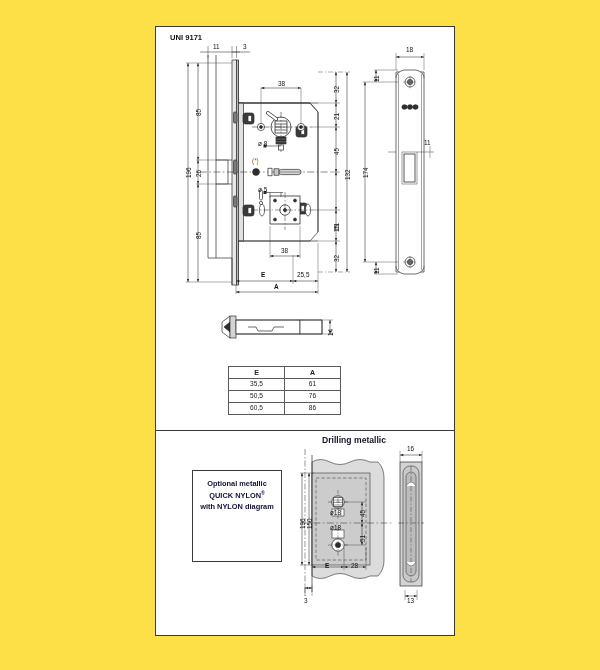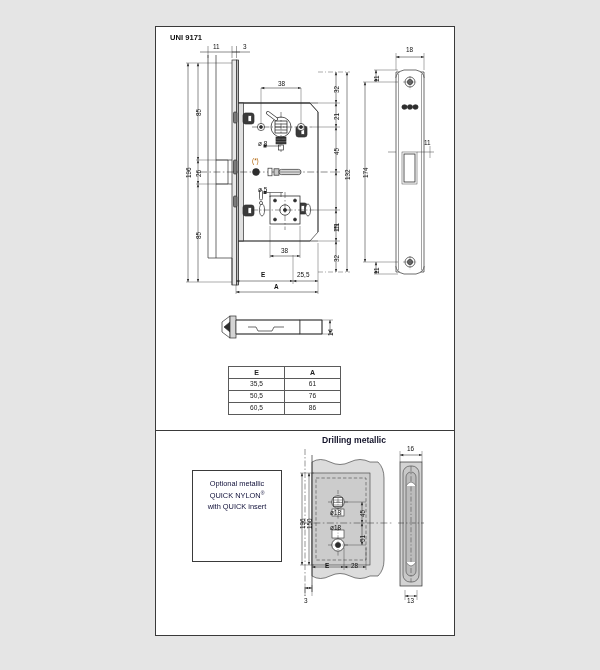--- a/index.html
+++ b/index.html
@@ -1,27 +1,27 @@
 <!DOCTYPE html>
 <html><head>
 <meta charset="utf-8">
 <style>
   html,body{margin:0;padding:0;background:#ffffff;}
   body{width:600px;height:670px;font-family:"Liberation Sans",sans-serif;color:#1a1a1a;}
-  #sheet{position:absolute;left:0;top:0;width:600px;height:670px;overflow:hidden;background:#e5e5e5;}
+  #sheet{position:absolute;left:0;top:0;width:600px;height:670px;overflow:hidden;background:#fde047;}
   .frame{position:absolute;left:155px;top:26px;width:300px;height:610px;border:1.4px solid #3a3a3a;background:#fff;box-sizing:border-box;}
   .divider{position:absolute;left:155px;top:430px;width:300px;height:0;border-top:1.4px solid #3a3a3a;}
   .lbl{position:absolute;font-size:6.4px;color:#111;letter-spacing:0;white-space:nowrap;line-height:1;}
   .lbl.b{font-weight:bold;}
   .vlbl{position:absolute;font-size:6.4px;color:#111;white-space:nowrap;line-height:1;transform-origin:left top;transform:rotate(-90deg);}
   .ttl{position:absolute;font-size:8.6px;font-weight:bold;color:#14142b;white-space:nowrap;}
   .hdr{position:absolute;font-size:7.6px;font-weight:bold;color:#111;white-space:nowrap;}
   svg{position:absolute;left:0;top:0;overflow:visible;}
   .qbox{position:absolute;left:192px;top:470px;width:90px;height:92px;border:1px solid #3a3a3a;background:#fff;box-sizing:border-box;}
-  .qtxt{position:absolute;width:100%;text-align:center;font-size:7.4px;font-weight:normal;color:#11113a;line-height:1.45;top:8px;}
+  .qtxt{position:absolute;width:100%;text-align:center;font-size:7.4px;font-weight:bold;color:#11113a;line-height:1.45;top:8px;}
   .qtxt sup{font-size:5px;}
   table.dim{position:absolute;left:228px;top:366px;border-collapse:collapse;}
   table.dim td,table.dim th{border:1px solid #5a5a5a;width:55px;height:11px;text-align:center;font-size:6.6px;font-weight:bold;color:#222;padding:0;line-height:1;}
   table.dim th{font-size:7px;}
   table.dim td{font-weight:normal;}
 </style>
 </head>
 <body>
 
 <div id="sheet">
@@ -421,17 +421,17 @@
   <div class="lbl" style="left:330px;top:525px;">ø18</div>
   <div class="lbl" style="left:407px;top:446px;">16</div>
   <div class="lbl" style="left:407px;top:598px;">13</div>
 
   <div class="qbox">
     <div class="qtxt">
       <div>Optional metallic</div>
       <div>
         <span>QUICK NYLON</span><sup>®</sup>
       </div>
-      <div>with QUICK insert</div>
+      <div>with NYLON diagram</div>
     </div>
   </div>
 
 </div>
 
 </body></html>

